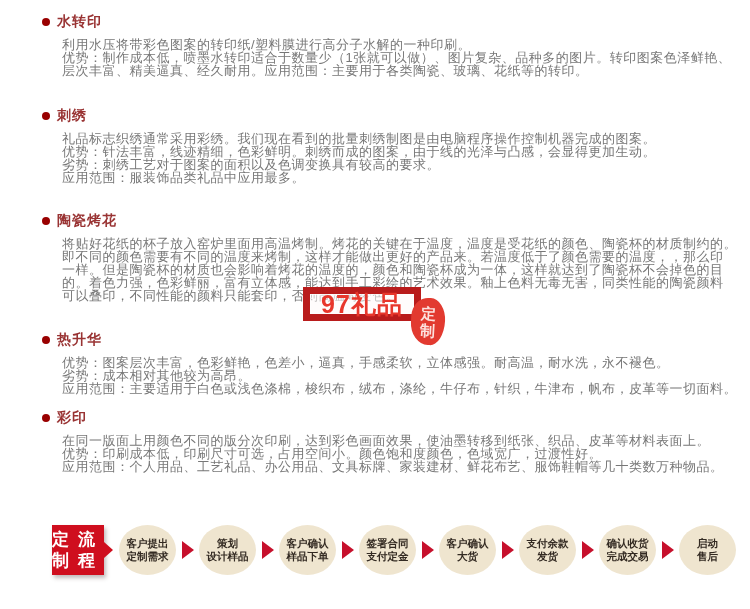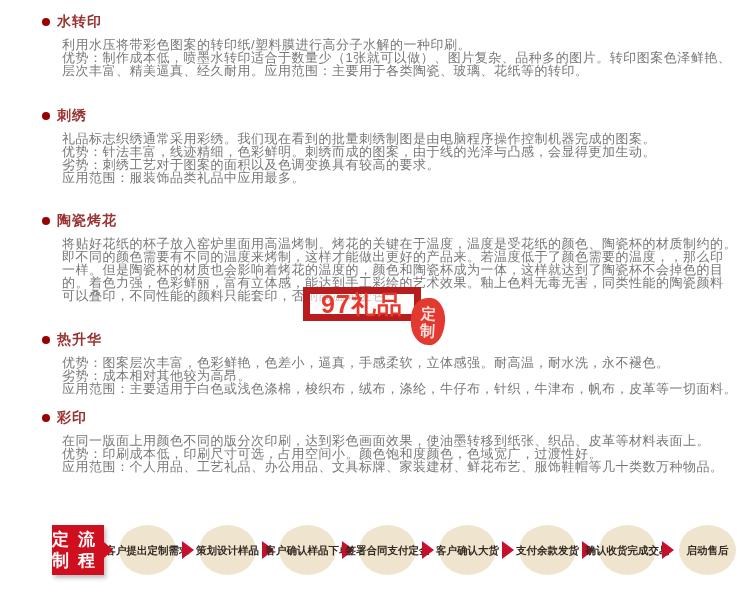--- a/index.html
+++ b/index.html
@@ -55,21 +55,21 @@
     position:relative;margin-right:15px;flex:0 0 auto;
     box-shadow:2px 3px 4px rgba(80,60,60,0.35);
   }
   .flow-heading-arrow{
     position:absolute;right:-9px;top:50%;transform:translateY(-50%);
     width:0;height:0;border-left:9px solid #cf0e1e;
     border-top:8px solid transparent;border-bottom:8px solid transparent;
   }
   .flow-step{
     width:57px;height:50px;background:#efe5cf;border-radius:50%;
-    display:flex;flex-direction:row;align-items:center;justify-content:center;
+    display:flex;flex-direction:column;align-items:center;justify-content:center;
     flex:0 0 auto;
   }
   .flow-step .fl{
     color:#332a22;font-size:10.5px;font-weight:bold;line-height:13px;white-space:nowrap;
   }
   .flow-arrow{
     width:0;height:0;flex:0 0 auto;margin:0 5px 0 6px;
     border-left:12px solid #c6102c;
     border-top:9px solid transparent;border-bottom:9px solid transparent;
   }

